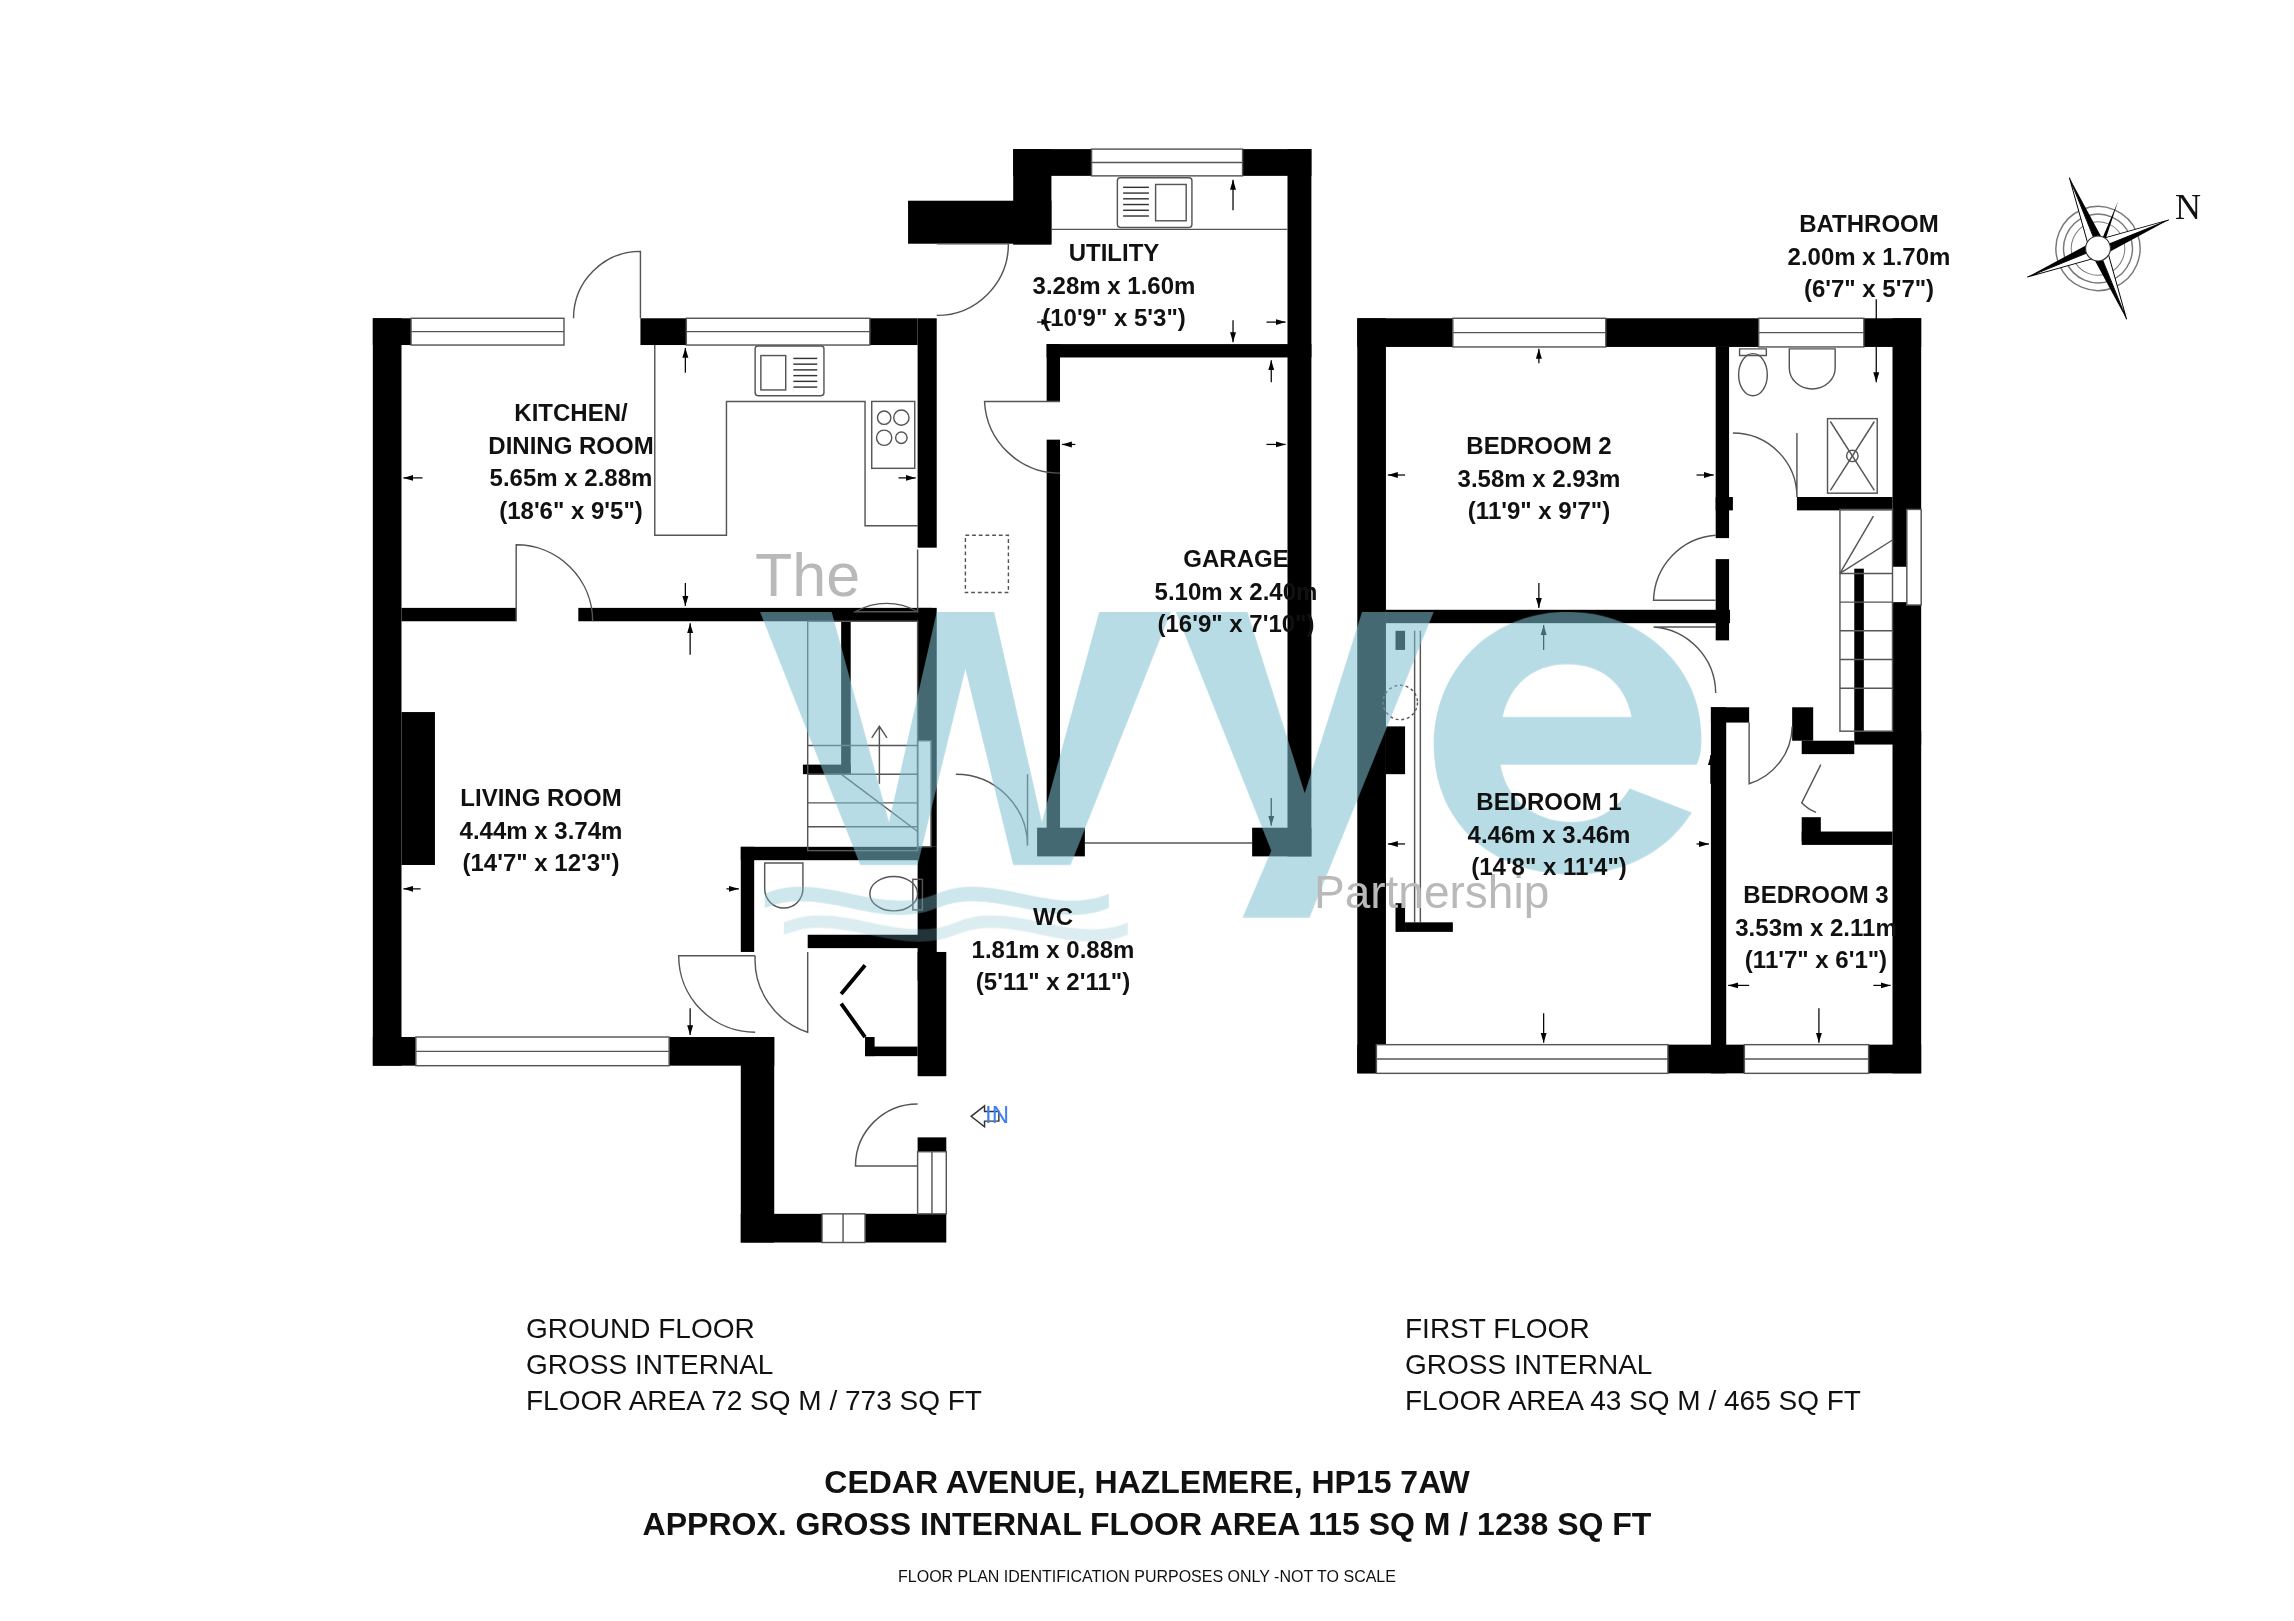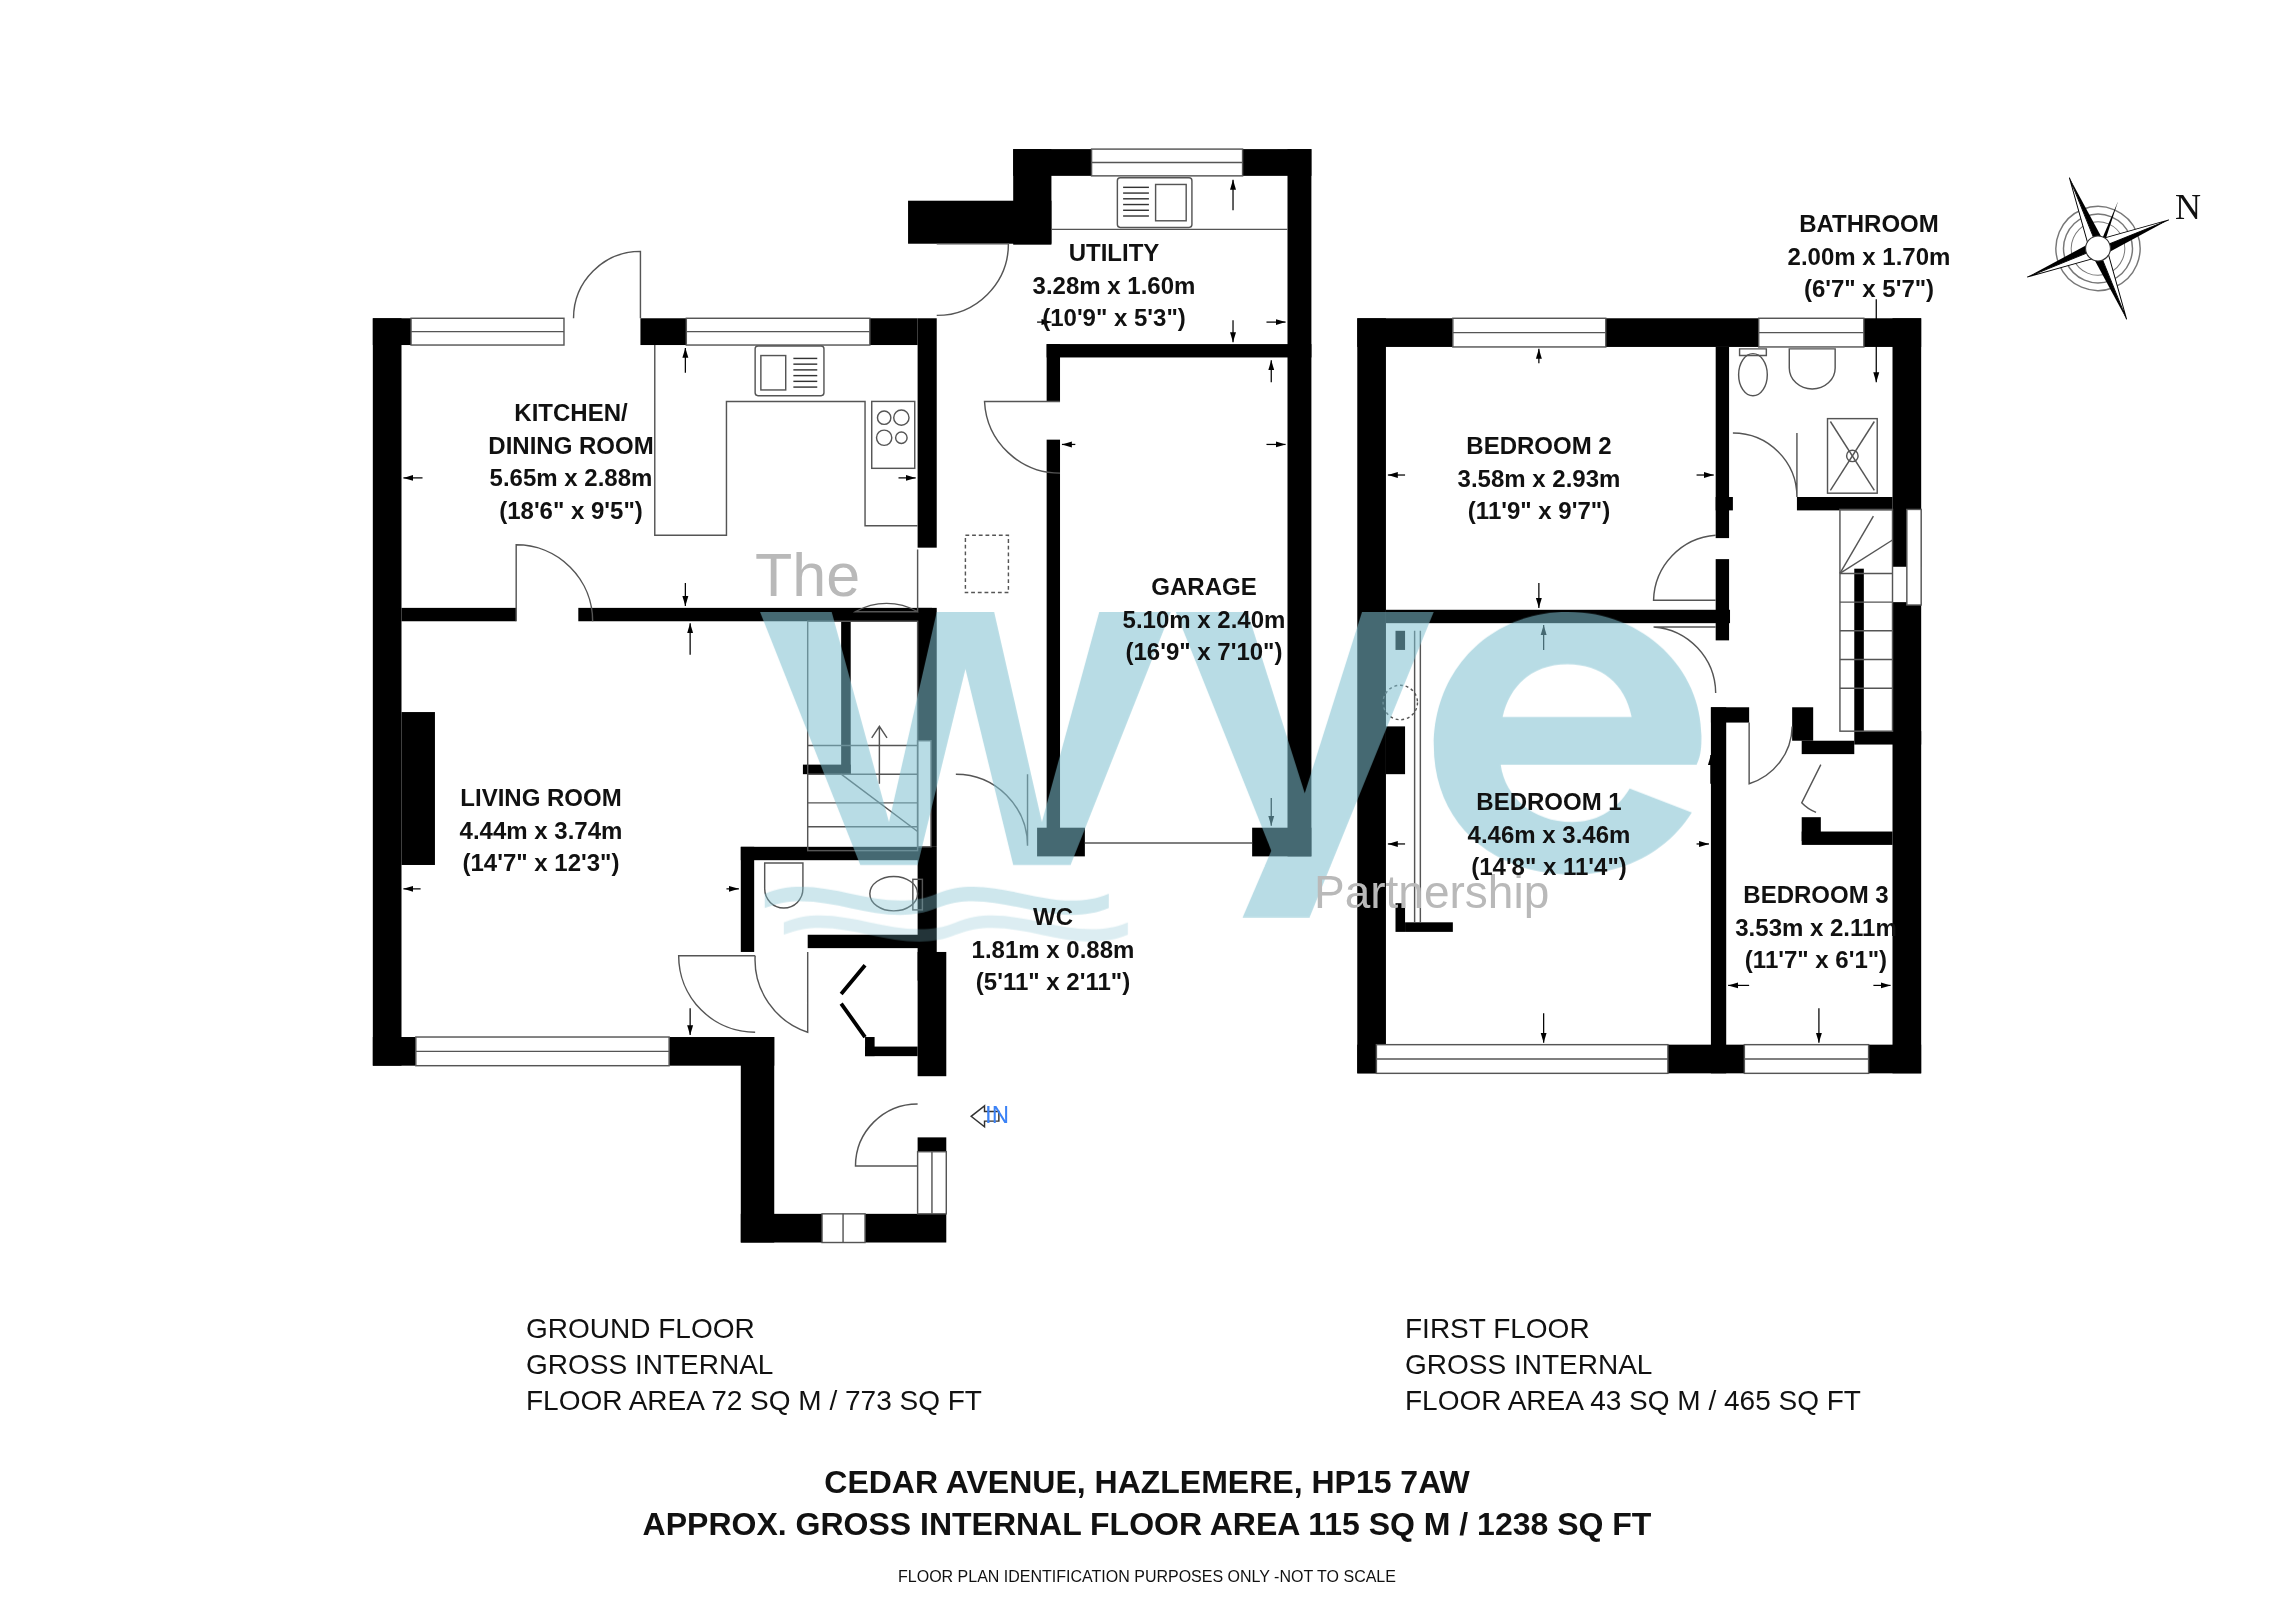--- a/index.html
+++ b/index.html
@@ -319,21 +319,21 @@
   <span>KITCHEN/</span>
   <span>DINING ROOM</span>
   <span>5.65m x 2.88m</span>
   <span>(18'6" x 9'5")</span>
 </div>
 <div class="room-label" style="left:1114px;top:237px;">
   <span>UTILITY</span>
   <span>3.28m x 1.60m</span>
   <span>(10'9" x 5'3")</span>
 </div>
-<div class="room-label" style="left:1204px;top:543px;margin-top:28px;">
+<div class="room-label" style="left:1236px;top:543px;">
   <span>GARAGE</span>
   <span>5.10m x 2.40m</span>
   <span>(16'9" x 7'10")</span>
 </div>
 <div class="room-label" style="left:541px;top:782px;">
   <span>LIVING ROOM</span>
   <span>4.44m x 3.74m</span>
   <span>(14'7" x 12'3")</span>
 </div>
 <div class="room-label" style="left:1053px;top:865px;margin-top:36px;">

